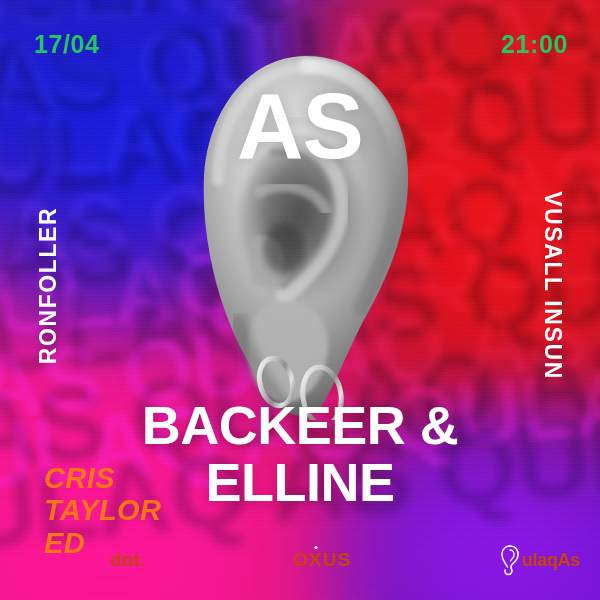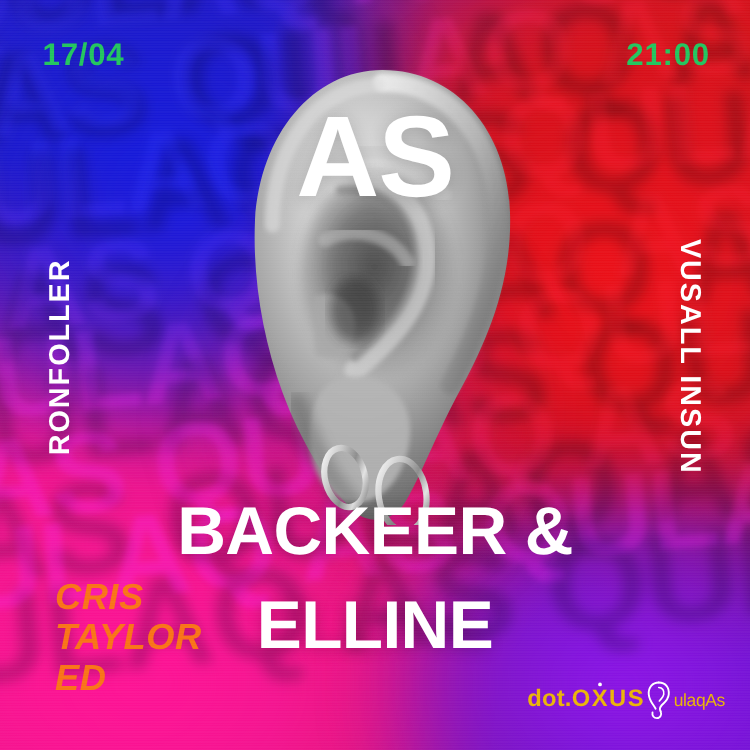--- a/index.html
+++ b/index.html
@@ -157,21 +157,21 @@
     color:#fff;
   }
   .head-line {
     display:block;
     font-weight:800;
     font-size:54px;
     line-height:1.02;
     letter-spacing:-0.5px;
     text-shadow:0 2px 12px rgba(0,0,0,0.2);
   }
-  #head-line2 { margin-top:20px; }
+  #head-line2 { margin-top:2px; }
 
   #support-block {
     position:absolute;
     left:44px; top:462px;
     color:#f97316;
     font-style:italic;
   }
   .support-line {
     display:block;
     font-weight:800;
@@ -180,40 +180,40 @@
     letter-spacing:0.4px;
   }
 
   
   #sponsors {
     position:absolute;
     left:110px; right:20px; bottom:18px;
     height:44px;
     display:flex;
     align-items:center;
-    justify-content:flex-end;
-    color:#eab308;
+    justify-content:space-between;
+    color:#c2410c;
   }
   .sponsor { display:flex; align-items:center; height:40px; }
   #sponsor-dot {
     font-weight:800; font-size:19px; letter-spacing:0.2px;
   }
   #sponsor-oxus {
     font-weight:700; font-size:19px; letter-spacing:1.2px;
     position:relative;
   }
   #sponsor-oxus .ox-x { position:relative; display:inline-block; }
   #sponsor-oxus .ox-x::before {
     content:""; position:absolute; left:50%; top:-3px;
     width:3px; height:3px; border-radius:50%;
     background:#fff; transform:translateX(-50%);
   }
   #sponsor-qulaqas { display:flex; align-items:center; gap:1px; }
   #sponsor-qulaqas .qa-text {
-    font-weight:400; font-size:14px; letter-spacing:-0.3px;
+    font-weight:700; font-size:18px; letter-spacing:-0.3px;
   }
   #sponsor-caspian {
     position:relative;
     width:82px; height:36px;
   }
   .casp-top {
     position:absolute; left:0; top:2px;
     font-weight:800; font-size:14px; letter-spacing:0.6px;
   }
   .casp-bot {

